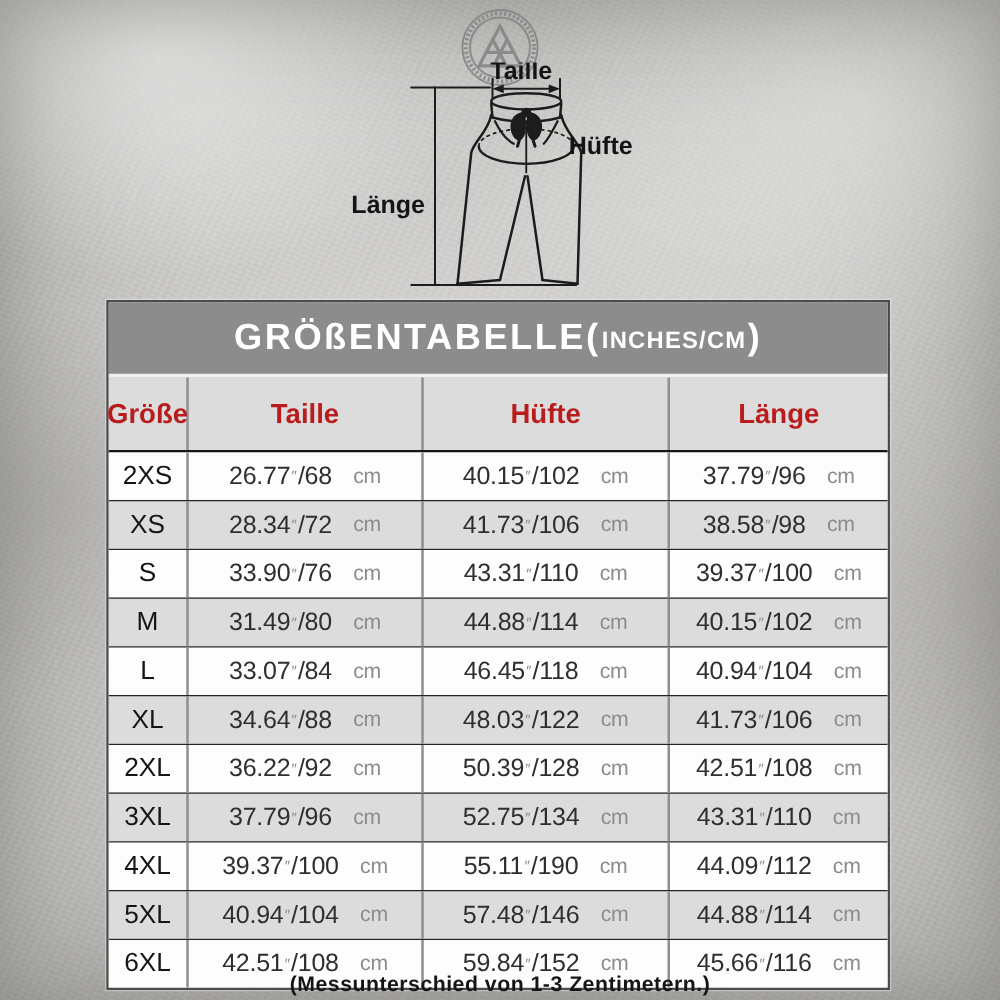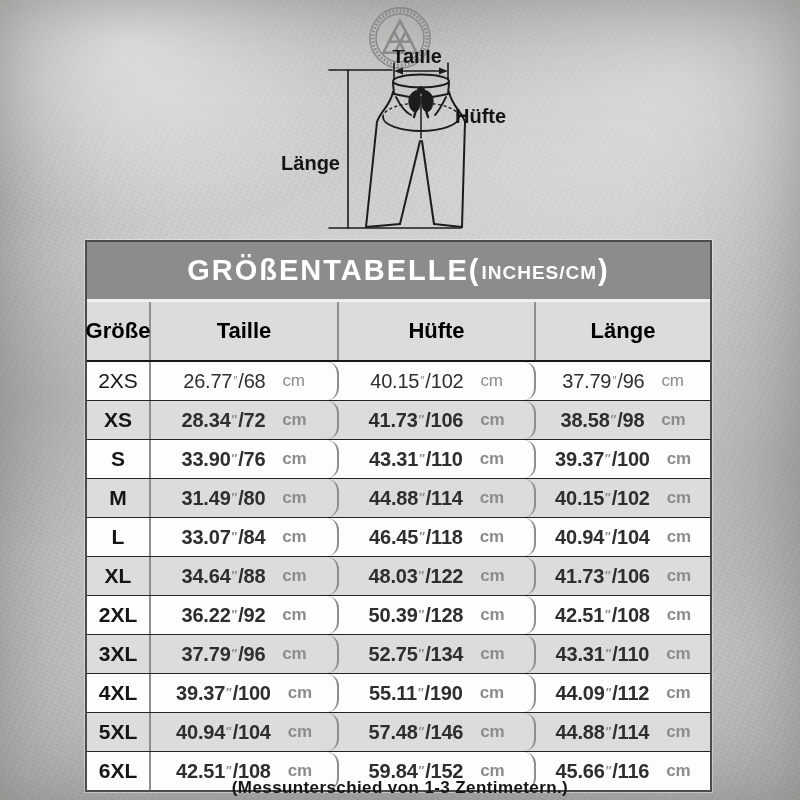--- a/index.html
+++ b/index.html
@@ -37,28 +37,28 @@
     box-shadow:0 0 0 1px rgba(255,255,255,.35);
   }
   .title-bar{
     height:60px;background:#8c8c8c;color:#fff;display:flex;align-items:center;justify-content:center;
     border-bottom:3px solid #f0efee;box-sizing:border-box;
   }
   .title-main,.title-close{font-size:29px;font-weight:700;letter-spacing:2px;}
   .title-sub{font-size:19px;font-weight:700;letter-spacing:1px;padding:0 1px;position:relative;top:2px;}
   .grid{display:grid;grid-template-columns:64px 188px 197px 1fr;}
   .thead{height:60px;background:#dcdcdc;border-bottom:2px solid #161616;box-sizing:border-box;}
-  .thead .cell{font-weight:700;font-size:22px;color:#000000;}
+  .thead .cell{font-weight:700;font-size:22px;color:#b91c1c;}
   .cell{display:flex;align-items:center;justify-content:center;box-sizing:border-box;}
   .cell:not(:last-child){border-right:2px solid #8f8f8f;}
   .trow{height:38px;background:#fdfdfd;}
   .trow.alt{background:#dcdcdc;}
-  .trow + .trow{border-top:1px solid #232323;font-weight:bold;}
+  .trow + .trow{border-top:1px solid #232323;}
   .cell.size{font-size:21px;color:#151515;}
-  .cell.val{font-size:20px;color:#2e2e2e;letter-spacing:-0.2px;border-radius:12px;}
+  .cell.val{font-size:20px;color:#2e2e2e;letter-spacing:-0.2px;}
   .inch{font-size:12px;color:#8a8a8a;vertical-align:7px;margin:0 1px;}
   .unit{font-size:17px;color:#8c8c8c;margin-left:17px;}
   
   .note{
     position:absolute;left:0;right:0;top:778px;text-align:center;
     font-weight:700;font-size:17px;color:#151515;letter-spacing:.4px;
   }
 </style>
 </head>
 <body>

